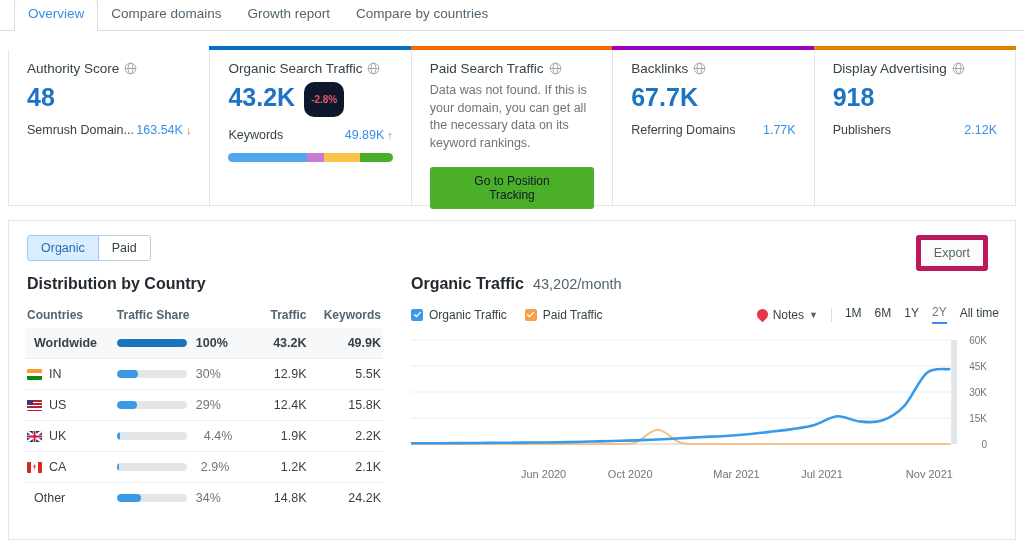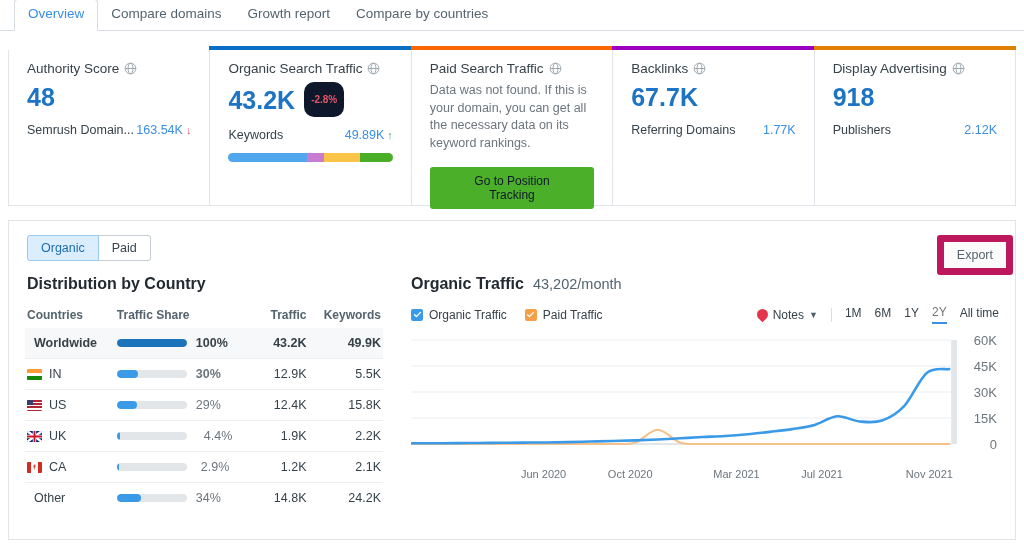--- a/index.html
+++ b/index.html
@@ -65,21 +65,21 @@
     gap: 5px;
     margin-bottom: 6px;
   }
   .globe-icon { display: inline-block; width: 13px; height: 13px; color: #9aa6ad; }
   .big-value {
     font-size: 25px;
     font-weight: bold;
     color: #1d74c4;
     line-height: 30px;
     display: flex;
-    align-items: center;
+    align-items: flex-start;
     gap: 9px;
   }
   .delta {
     font-size: 10px;
     font-weight: bold;
     color: #e4566a;
     background: #0f172a;
     border-radius: 10px;
     padding: 2.5px 7px;
   }
@@ -136,23 +136,23 @@
     font-size: 12.5px;
     padding: 5px 13px;
     border: 1px solid #c6cdd4;
     color: #36424a;
     cursor: pointer;
     background: #fff;
   }
   .toggle.on { background: #daeeff; border-color: #9ec9ee; color: #1f6cae; border-radius: 3px 0 0 3px; }
   .toggle.off { border-left: none; border-radius: 0 3px 3px 0; }
   .export-btn {
-    position: absolute; top: 14px; right: 2px;
+    position: absolute; top: 14px; right: 27px;
     font-size: 12.5px; color: #54646e;
-    background: #fbfbfc; border: 7px solid #be185d;
+    background: #fbfbfc; border: 5px solid #be185d;
     border-radius: 3px; padding: 6px 13px; cursor: pointer;
     font-family: "Liberation Sans", sans-serif;
   }
 
   
   .left-col { width: 358px; padding-top: 40px; }
   .sec-title { font-size: 16px; font-weight: bold; color: #242a31; margin: 0 0 10px 2px; }
   table.dist { width: 100%; border-collapse: collapse; }
   table.dist th {
     font-size: 12px; font-weight: bold; color: #54646e;
@@ -187,21 +187,21 @@
   .cbox.orange { background: #f79e48; }
   .cbox svg { width: 9px; height: 9px; }
   .ctrl-right { margin-left: auto; display: flex; align-items: center; gap: 13px; }
   .notes { display: flex; align-items: center; gap: 5px; cursor: pointer; }
   .pin { width: 11px; height: 11px; background: #e4354a; border-radius: 50% 50% 50% 0; transform: rotate(-45deg); }
   .divider { width: 1px; height: 14px; background: #d8dde3; }
   .range { cursor: pointer; color: #36424a; padding-bottom: 3px; }
   .range.active { color: #737373; border-bottom: 2px solid #3a8ee6; }
   .chart-area { position: relative; margin-top: 10px; height: 130px; }
   .y-labels { position: absolute; right: 0; top: 0; width: 34px; height: 118px; }
-  .y-labels span { position: absolute; right: 2px; font-size: 13px; color: #6c757d; transform: translateY(-50%); }
+  .y-labels span { position: absolute; right: 12px; font-size: 10px; color: #6c757d; transform: translateY(-50%); }
   .x-labels { position: relative; height: 20px; margin-right: 40px; }
   .x-labels span { position: absolute; font-size: 11px; color: #6c757d; transform: translateX(-50%); white-space: nowrap; }
   .bottom-head { margin-top: 8px; display: flex; align-items: baseline; gap: 9px; padding-left: 28px; }
   .bottom-head .t { font-size: 16px; font-weight: bold; }
   .bottom-head .v { font-size: 14.5px; color: #54646e; }
 </style>
 </head>
 <body>
 
 <div class="tabbar">
@@ -371,21 +371,21 @@
             <td class="">49.9K</td>
           </tr>
           <tr>
             <td class="c1">
               <span class="flagcell">
                 <span class="flag" style="background: linear-gradient(rgb(255, 153, 51) 33%, rgb(255, 255, 255) 33%, rgb(255, 255, 255) 66%, rgb(19, 136, 8) 66%);"></span>
                 <span>IN</span>
               </span>
             </td>
             <td class="c1">
-              <span style="display: flex; align-items: center; gap: 9px; font-weight: bold;">
+              <span style="display: flex; align-items: center; gap: 9px;">
                 <span class="pctbar">
                   <span style="display: block; height: 100%; width: 30%; background: rgb(58, 154, 232); border-radius: 4px;"></span>
                 </span>
                 <span class="pct">30%</span>
               </span>
             </td>
             <td class="num-blue">12.9K</td>
             <td class="num-blue">5.5K</td>
           </tr>
           <tr>

